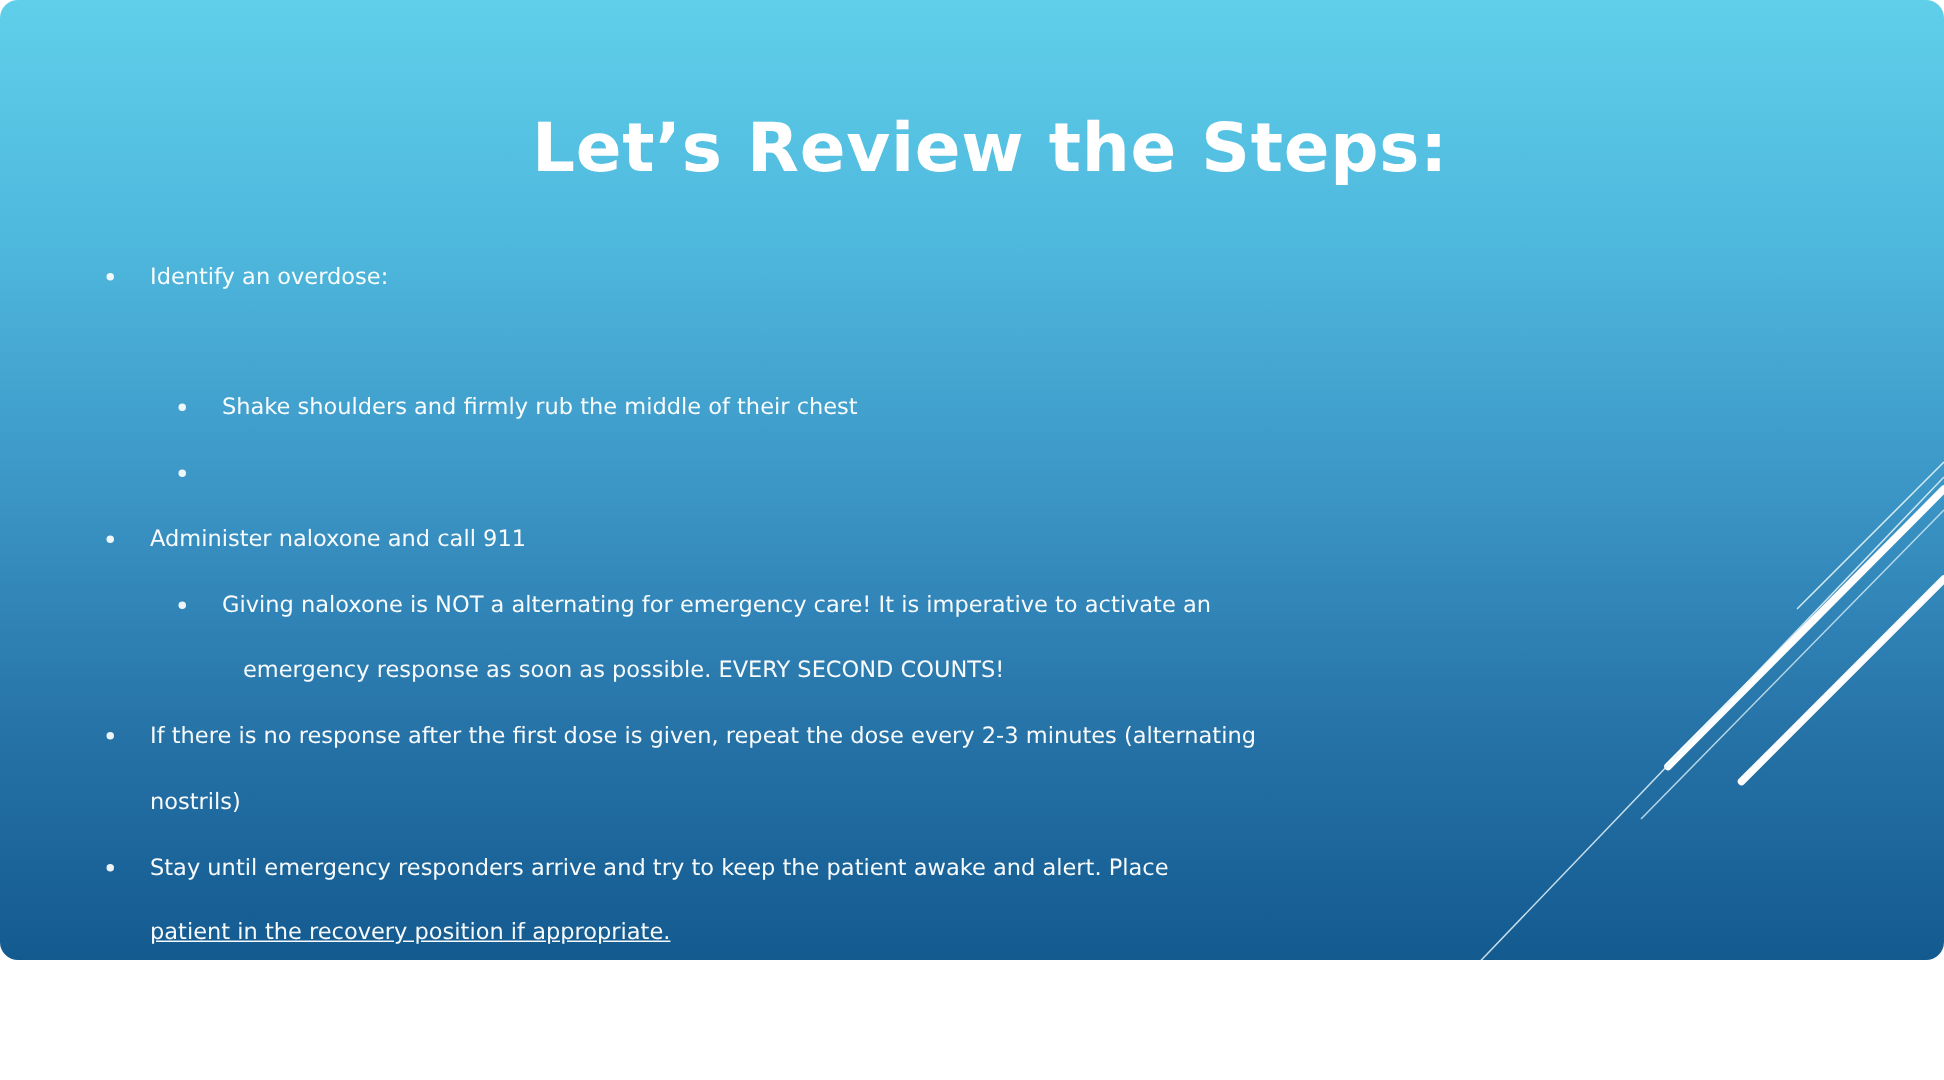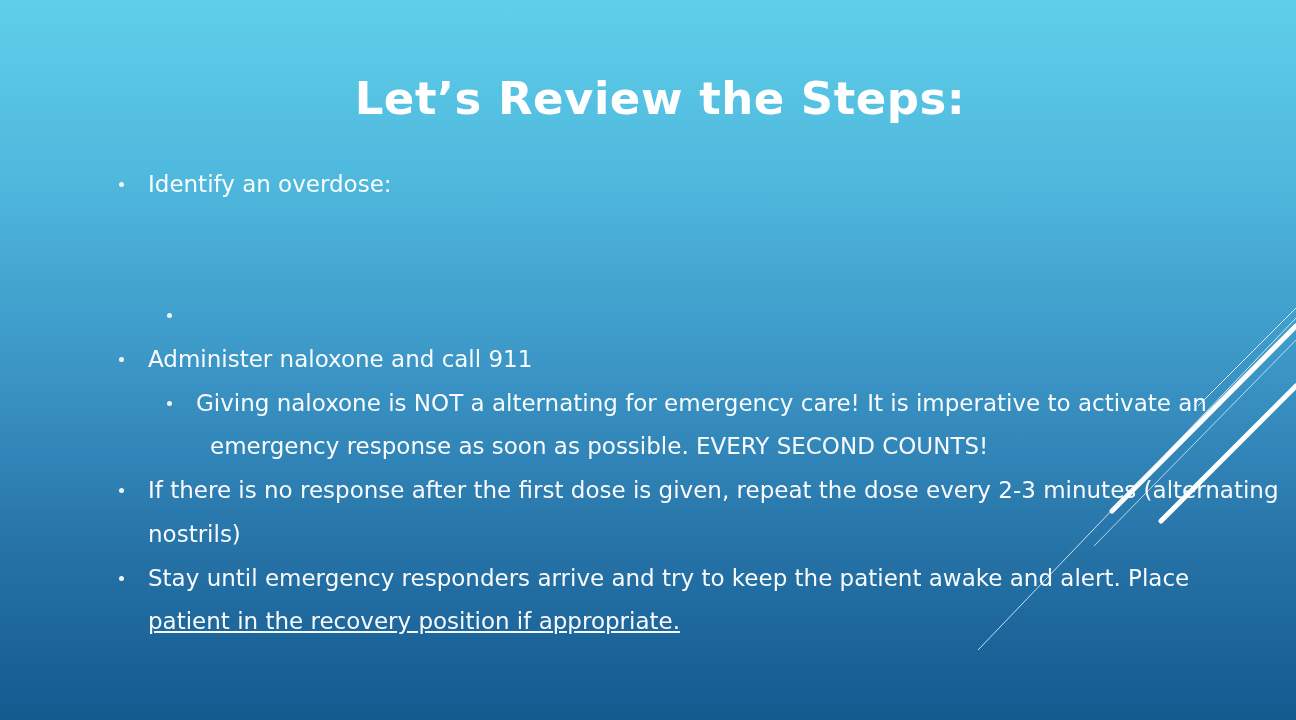--- a/index.html
+++ b/index.html
@@ -1,36 +1,37 @@
 <!DOCTYPE html>
 <html><head>
   <meta charset="utf-8">
   <style>
     html, body { margin: 0; padding: 0; }
     body {
       width: 1296px; height: 720px; overflow: hidden;
       font-family: "Liberation Sans", "DejaVu Sans", sans-serif;
     }
     .slide {
-      position: relative; width: 1296px; height: 720px;
+      position: relative; width: 1296px; height: 640px;
       background: linear-gradient(180deg, #5fcfea 0%, #4fb8dd 25%, #3c97c7 50%, #2774a9 75%, #135a8f 100%);
       overflow: hidden;
+      border-radius: 12px;
     }
     .decor { position: absolute; left: 0; top: 0; width: 1296px; height: 720px; pointer-events: none; }
     .title {
       position: absolute; left: 0; top: 72px; width: 1320px;
       text-align: center; color: #ffffff;
       font-size: 45px; font-weight: bold; letter-spacing: 0.5px;
       font-family: "DejaVu Sans", sans-serif;
     }
     .content { position: absolute; left: 0; top: 0; width: 1296px; height: 720px; }
     .item {
-      position: absolute; color: #ffffff; font-size: 23px;
+      position: absolute; color: #ffffff; font-size: 15px;
       font-family: "DejaVu Sans", sans-serif; font-weight: normal;
-      line-height: 44px; white-space: nowrap; opacity: 0.97; margin-left: 48px;
+      line-height: 44px; white-space: nowrap; opacity: 0.97;
     }
     .bullet {
       position: absolute; width: 5px; height: 5px; border-radius: 50%;
       background: #ffffff; opacity: 0.95;
     }
     .l1 .bullet { left: -29px; top: 20px; }
     .l2 .bullet { left: -29px; top: 20px; }
   </style>
 </head>
 <body>
@@ -44,20 +45,24 @@
     <line x1="1296" y1="340" x2="1094" y2="546" stroke="#d8f0f8" stroke-width="1" opacity="0.8"></line>
     <line x1="1296" y1="318" x2="978" y2="650" stroke="#e6f6fb" stroke-width="1" opacity="0.85"></line>
   </svg>
 
   <div class="title">Let’s Review the Steps:</div>
 
   <div class="content">
     <div class="item l1" style="left:100px; top:162px;">
       <span class="bullet"></span>
       <span>Identify an overdose:</span>
+    </div>
+    <div class="item l2" style="left:148px; top:249px;">
+      <span class="bullet"></span>
+      <span>Shake shoulders and firmly rub the middle of their chest</span>
     </div>
     <div class="item l2" style="left:148px; top:293px;">
       <span class="bullet"></span>
     </div>
     <div class="item l1" style="left:100px; top:337px;">
       <span class="bullet"></span>
       <span>Administer naloxone and call 911</span>
     </div>
     <div class="item l2" style="left:148px; top:381px;">
       <span class="bullet"></span>

